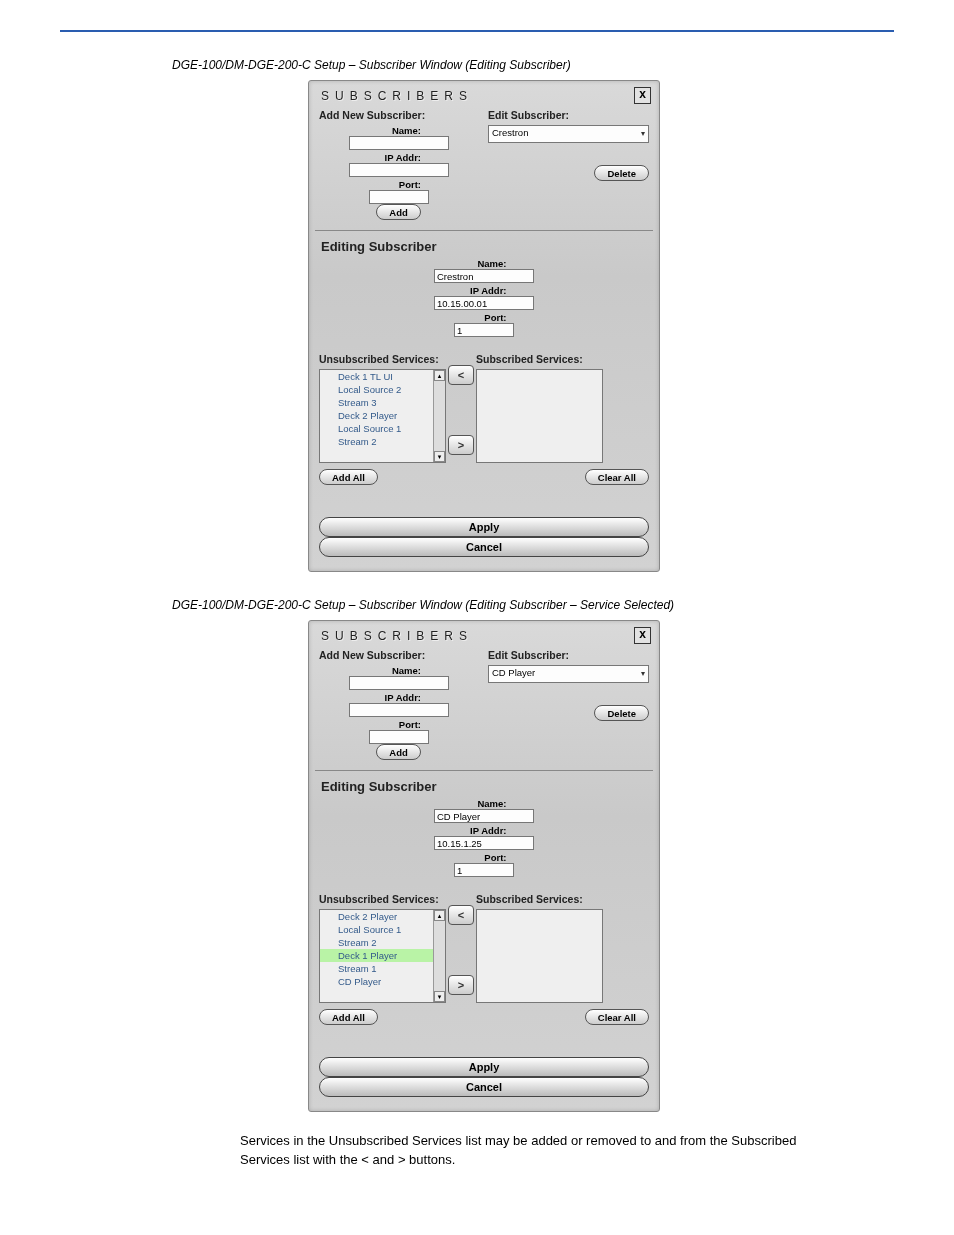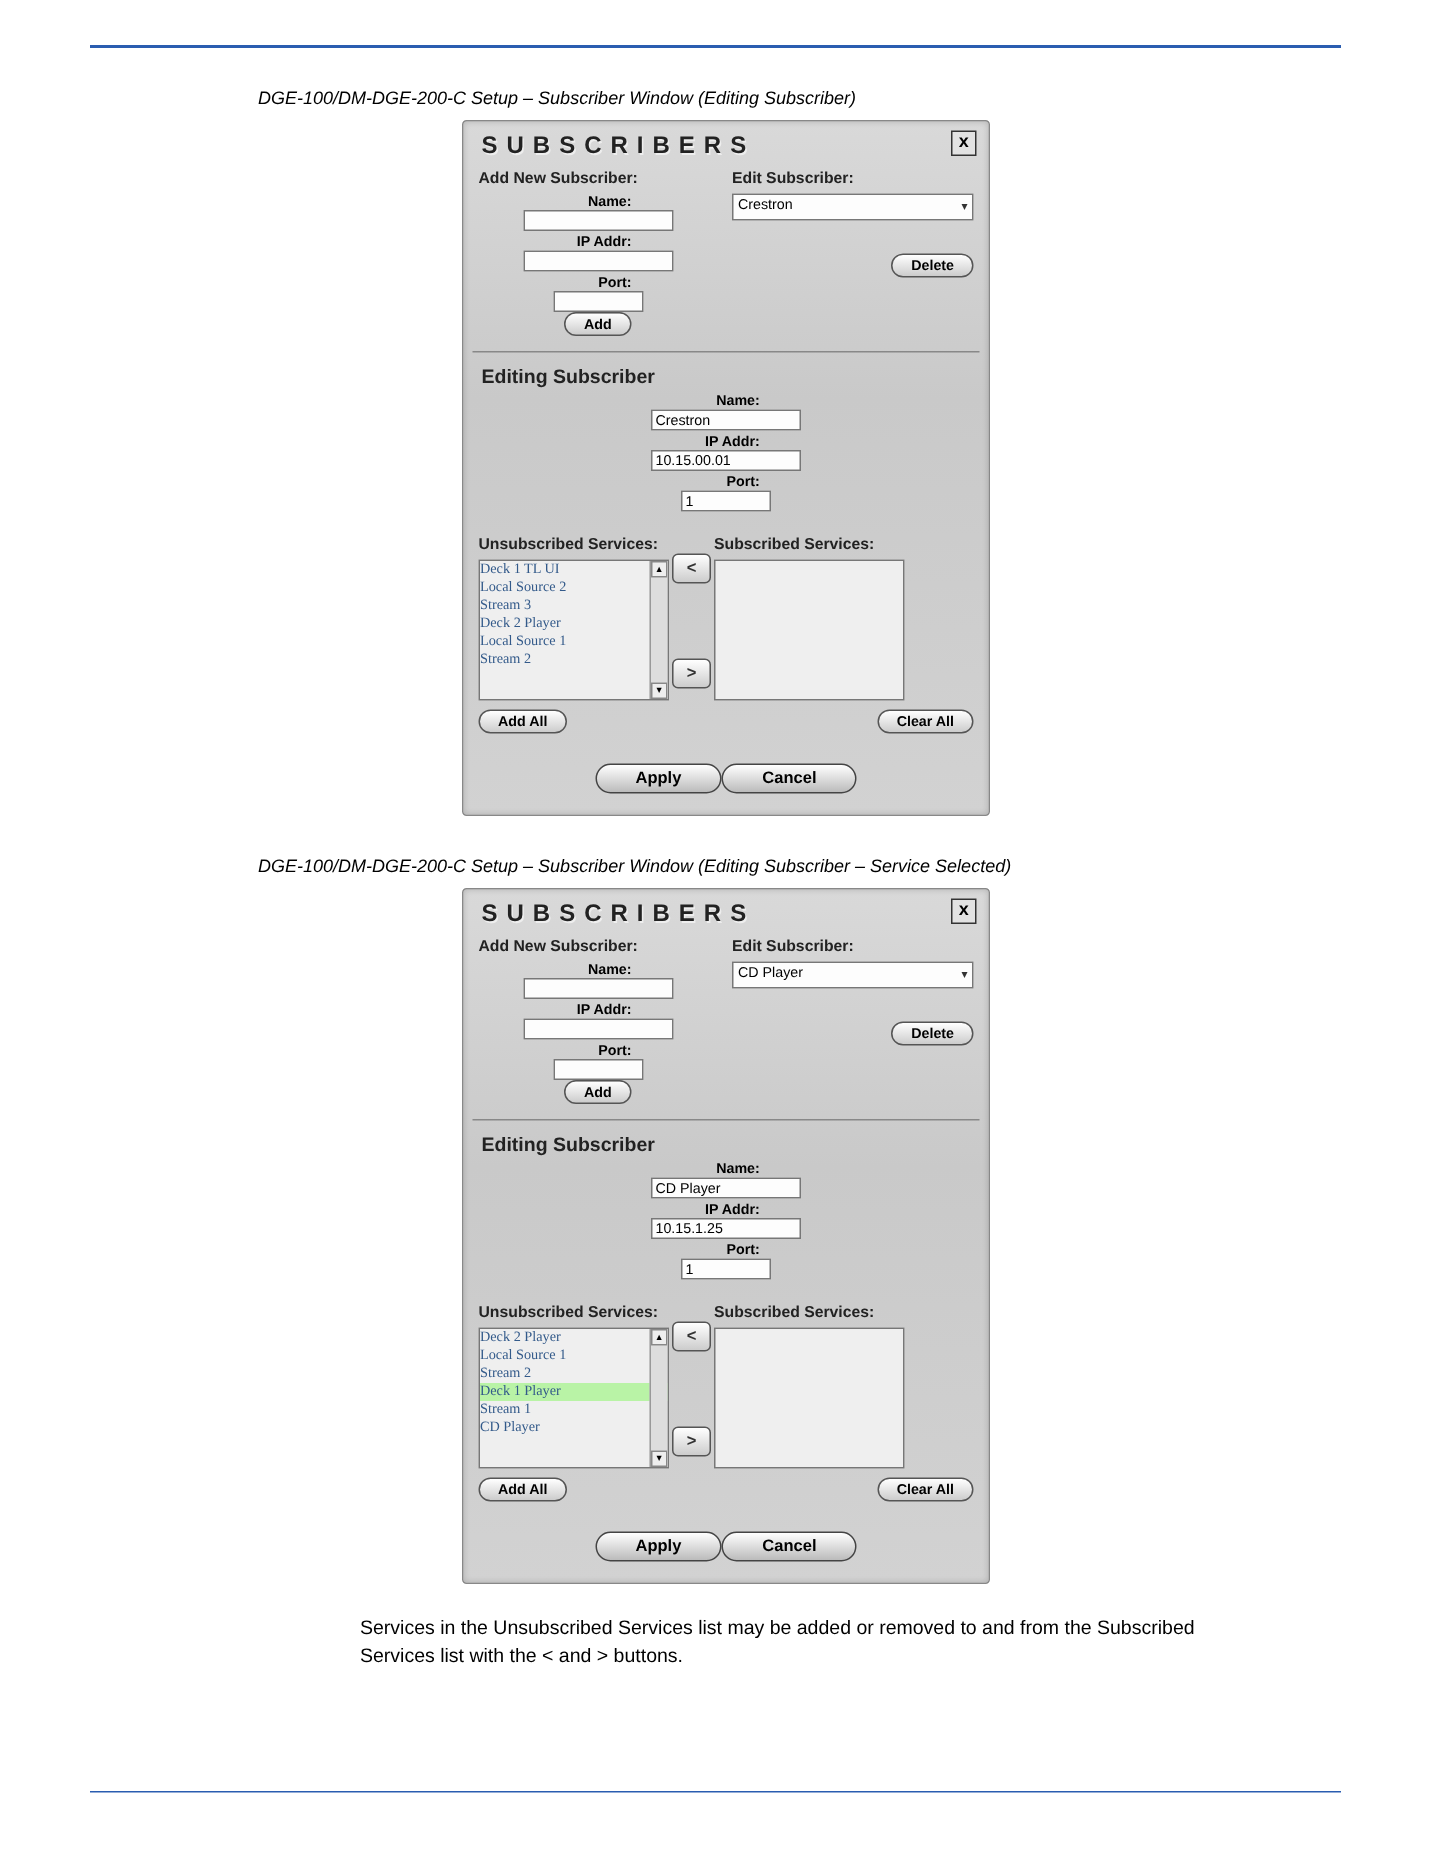--- a/index.html
+++ b/index.html
@@ -42,23 +42,23 @@
     background: linear-gradient(#d9d9d9,#c9c9c9 40%,#d2d2d2);
     border: 1px solid #888;
     border-radius: 3px;
     padding: 8px 10px 14px 10px;
     box-shadow: inset 0 0 4px rgba(0,0,0,.18);
     position: relative;
     font-size: 10px;
   }
   .dlg-title{
     font-family: "Arial Black", Arial, sans-serif;
-    font-weight: 700;
+    font-weight: 400;
     letter-spacing: 6px;
-    font-size: 16px;
+    font-size: 12px;
     color:#222;
     text-shadow: 1px 1px 0 #eee;
     margin: 0 0 6px 2px;
   }
   .close-x{
     position:absolute;
     top:6px; right:8px;
     width:15px;height:15px;
     border:1px solid #333;
     background:#e2e2e2;
@@ -112,23 +112,22 @@
   .list{
     width:125px; height:92px;
     border:1px solid #777;
     background:#efefef;
     overflow:hidden;
     position:relative;
   }
   .list-item{
     font-size:9.5px;
     color:#335a8a;
-    padding:1px 0;
+    padding:1px 18px;
     white-space:nowrap;
-    font-family:Liberation Serif, serif;
   }
   .list-item.hl{ background:#b9f3a6; }
   .list.sub{ width:125px; height:92px; }
   .vscroll{
     position:absolute; top:0; right:0; bottom:0; width:11px;
     background:#ddd;
     border-left:1px solid #999;
   }
   .vscroll .arr{
     height:11px; background:#eee;
@@ -141,21 +140,21 @@
   .arrow-btn{
     width:24px;height:18px;
     border:1px solid #555;
     border-radius:4px;
     background:linear-gradient(#fff,#ccc);
     cursor:pointer;
     display:flex;align-items:center;justify-content:center;
     font-size:11px; font-weight:bold; color:#333;
   }
   .below-row{ display:flex; justify-content:space-between; margin-top:6px;}
-  .footer-row{ display:flex; justify-content:center; margin-top:20px;}
+  .footer-row{ display:flex; justify-content:flex-start; margin-top:32px;flex-direction:column;}
   .footer-btn{
     height:20px;
     border:1px solid #444;
     border-radius:10px;
     background:linear-gradient(#fff,#bbb);
     font-size:11px; font-weight:bold;
     padding:0 26px; cursor:pointer;
   }
 
   

